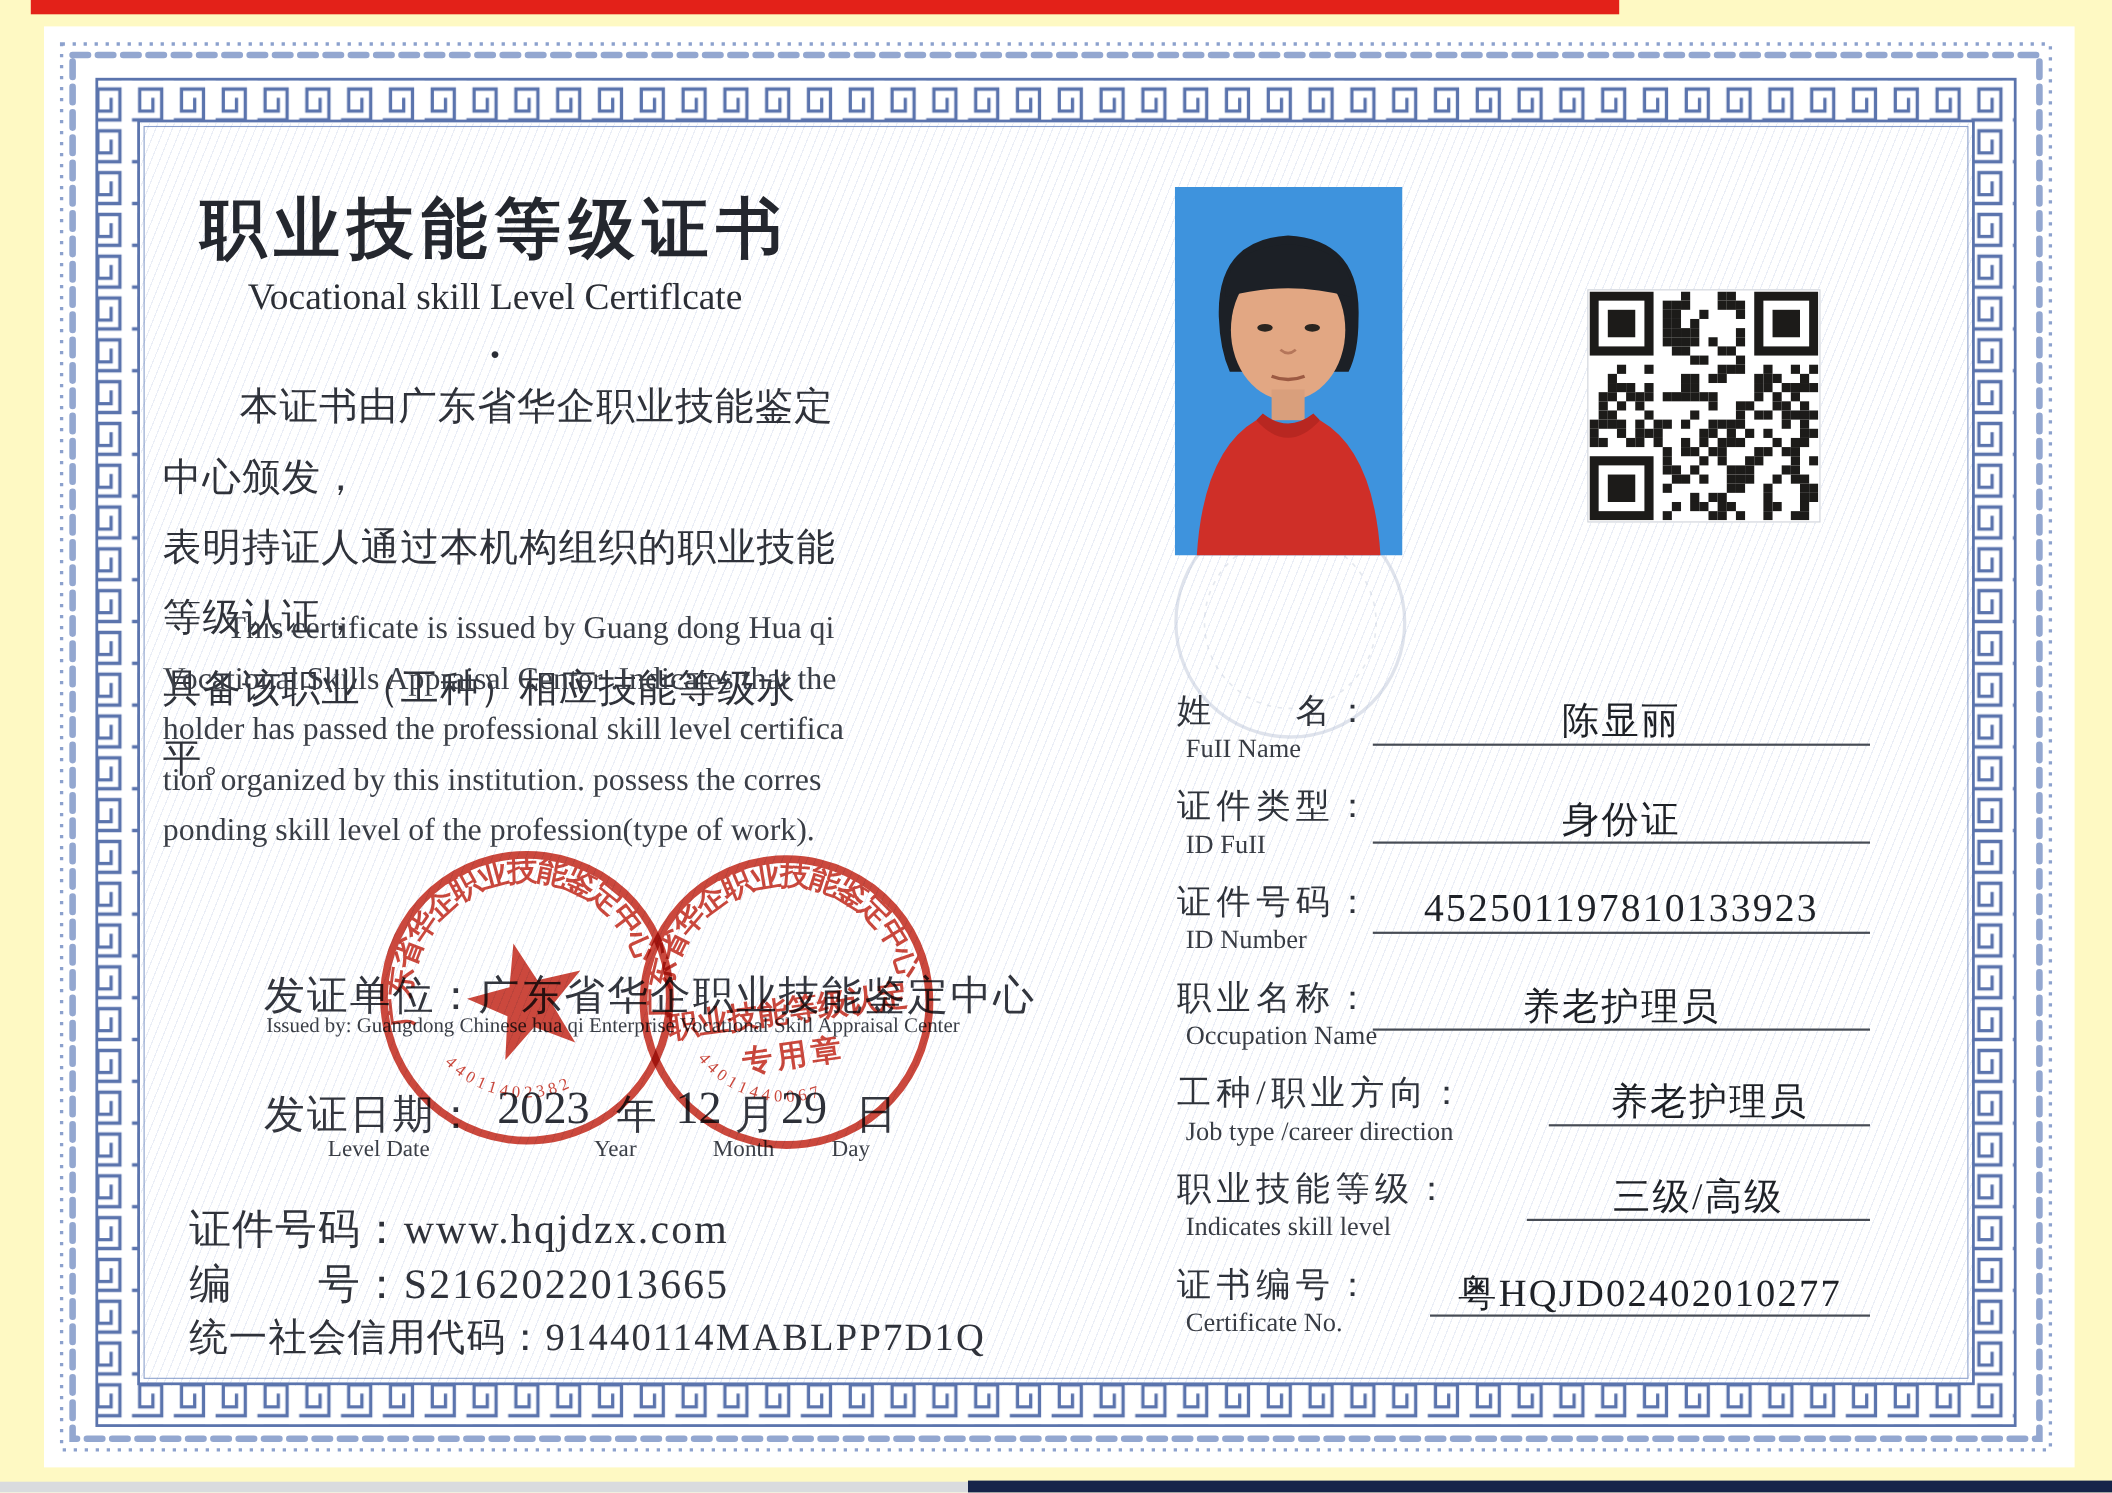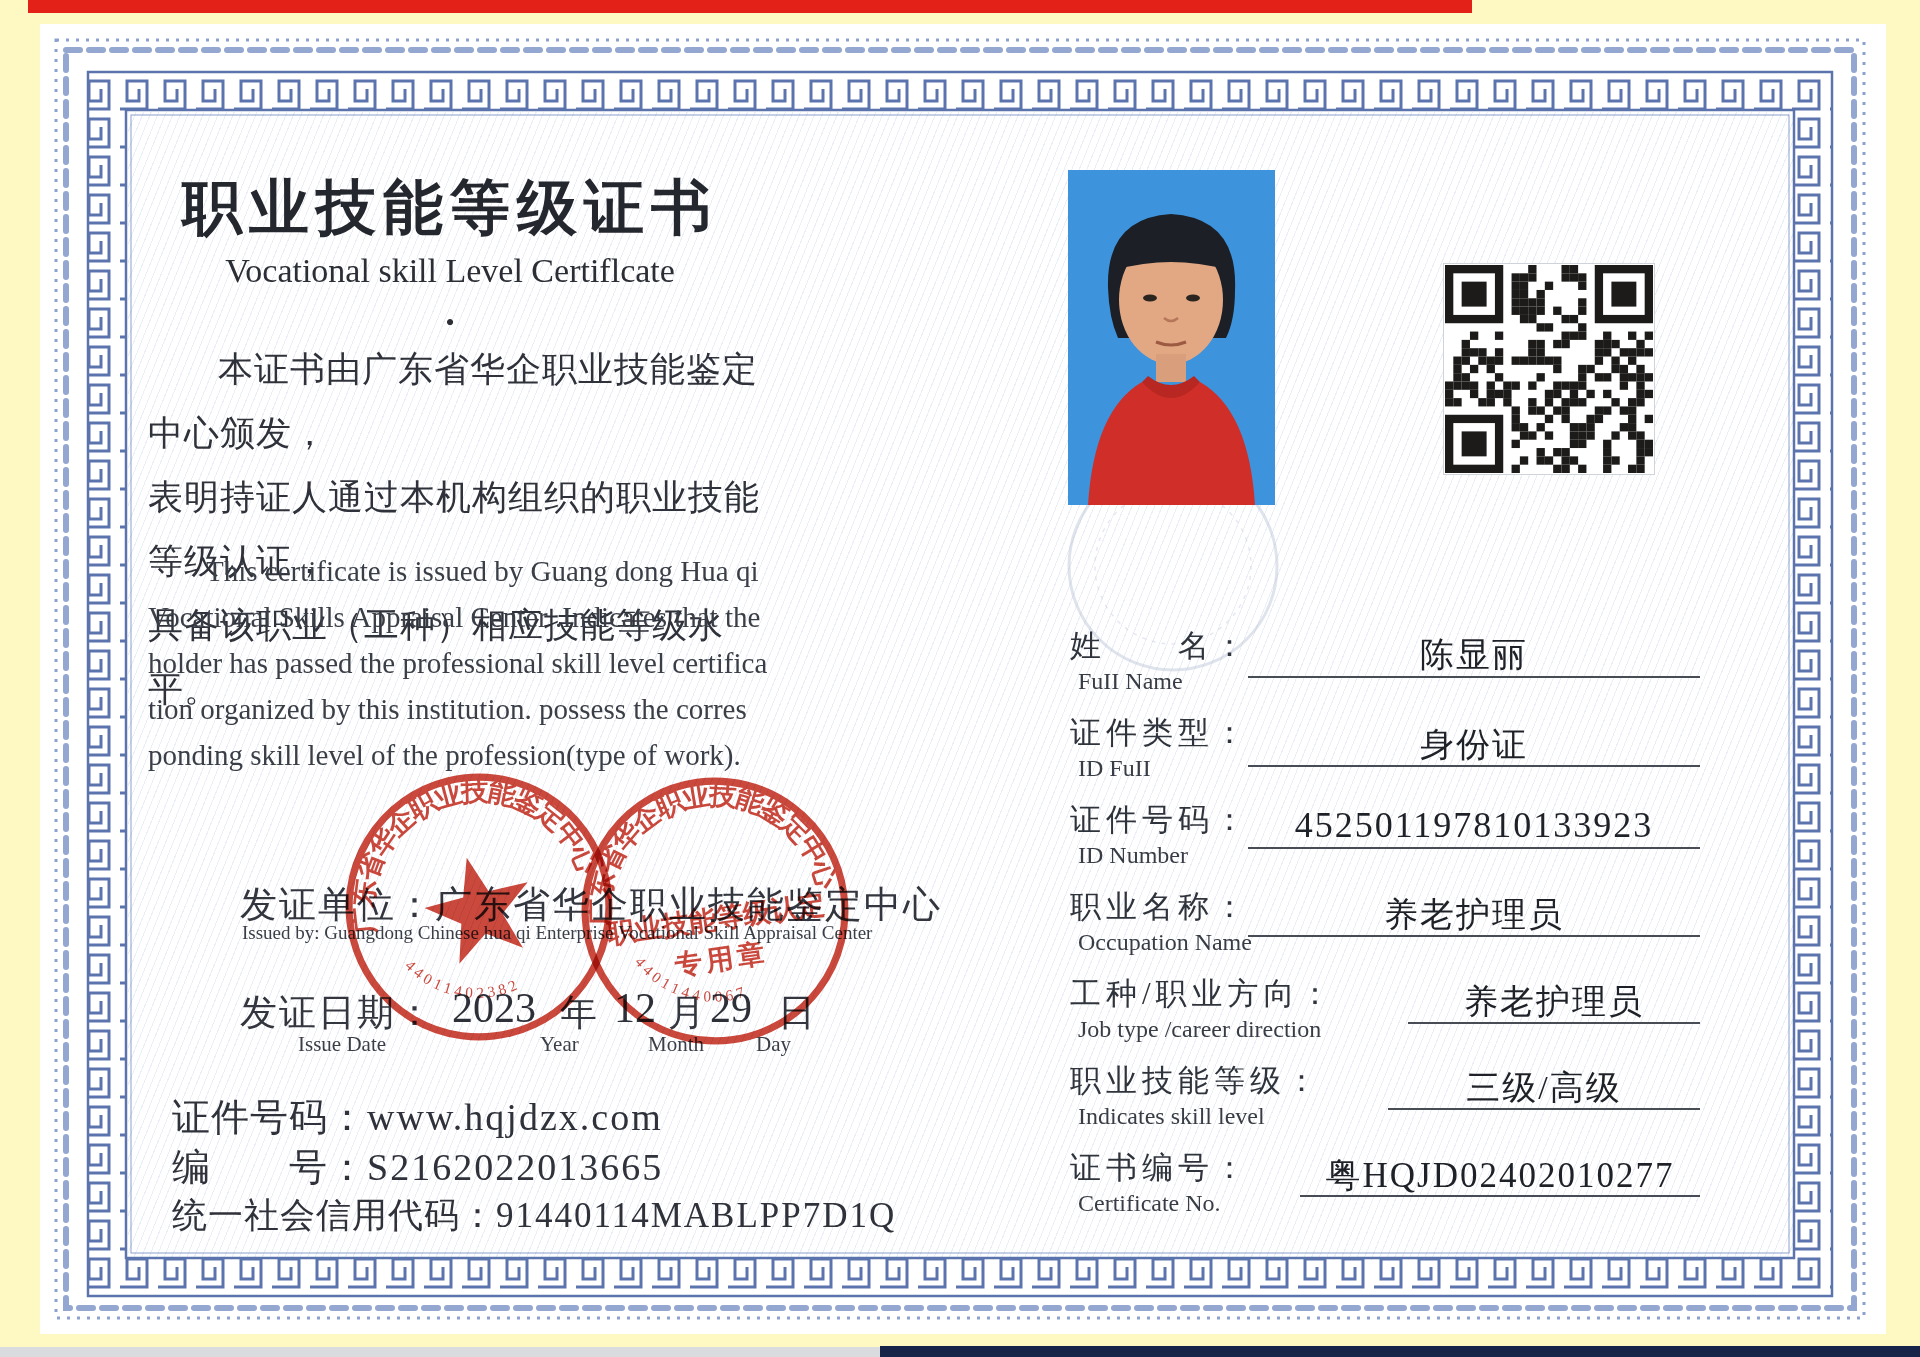--- a/index.html
+++ b/index.html
@@ -100,21 +100,21 @@
   <div id="issued-by-cn" class="abs">发证单位：广东省华企职业技能鉴定中心</div>
   <div id="issued-by-en" class="abs">Issued by: Guangdong Chinese hua qi Enterprise Vocational Skill Appraisal Center</div>
 
   <div class="abs date-cn" style="left:240px;top:988px;">发证日期：</div>
   <div class="abs date-val" style="left:452px;top:984px;">2023</div>
   <div class="abs date-cn" style="left:560px;top:988px;">年</div>
   <div class="abs date-val" style="left:614px;top:984px;">12</div>
   <div class="abs date-cn" style="left:668px;top:988px;">月</div>
   <div class="abs date-val" style="left:710px;top:984px;">29</div>
   <div class="abs date-cn" style="left:778px;top:988px;">日</div>
-  <div class="abs date-sub" style="left:298px;top:1032px;">Issue  Date</div>
+  <div class="abs date-sub" style="left:298px;top:1032px;">Level  Date</div>
   <div class="abs date-sub" style="left:540px;top:1032px;">Year</div>
   <div class="abs date-sub" style="left:648px;top:1032px;">Month</div>
   <div class="abs date-sub" style="left:756px;top:1032px;">Day</div>
 
   <div class="abs foot-line" style="left:172px;top:1092px;">
     <span>证件号码：</span><span class="foot-val">www.hqjdzx.com</span>
   </div>
   <div class="abs foot-line" style="left:172px;top:1142px;text-align:right;">
     <span>编　　号：</span><span class="foot-val">S2162022013665</span>
   </div>

